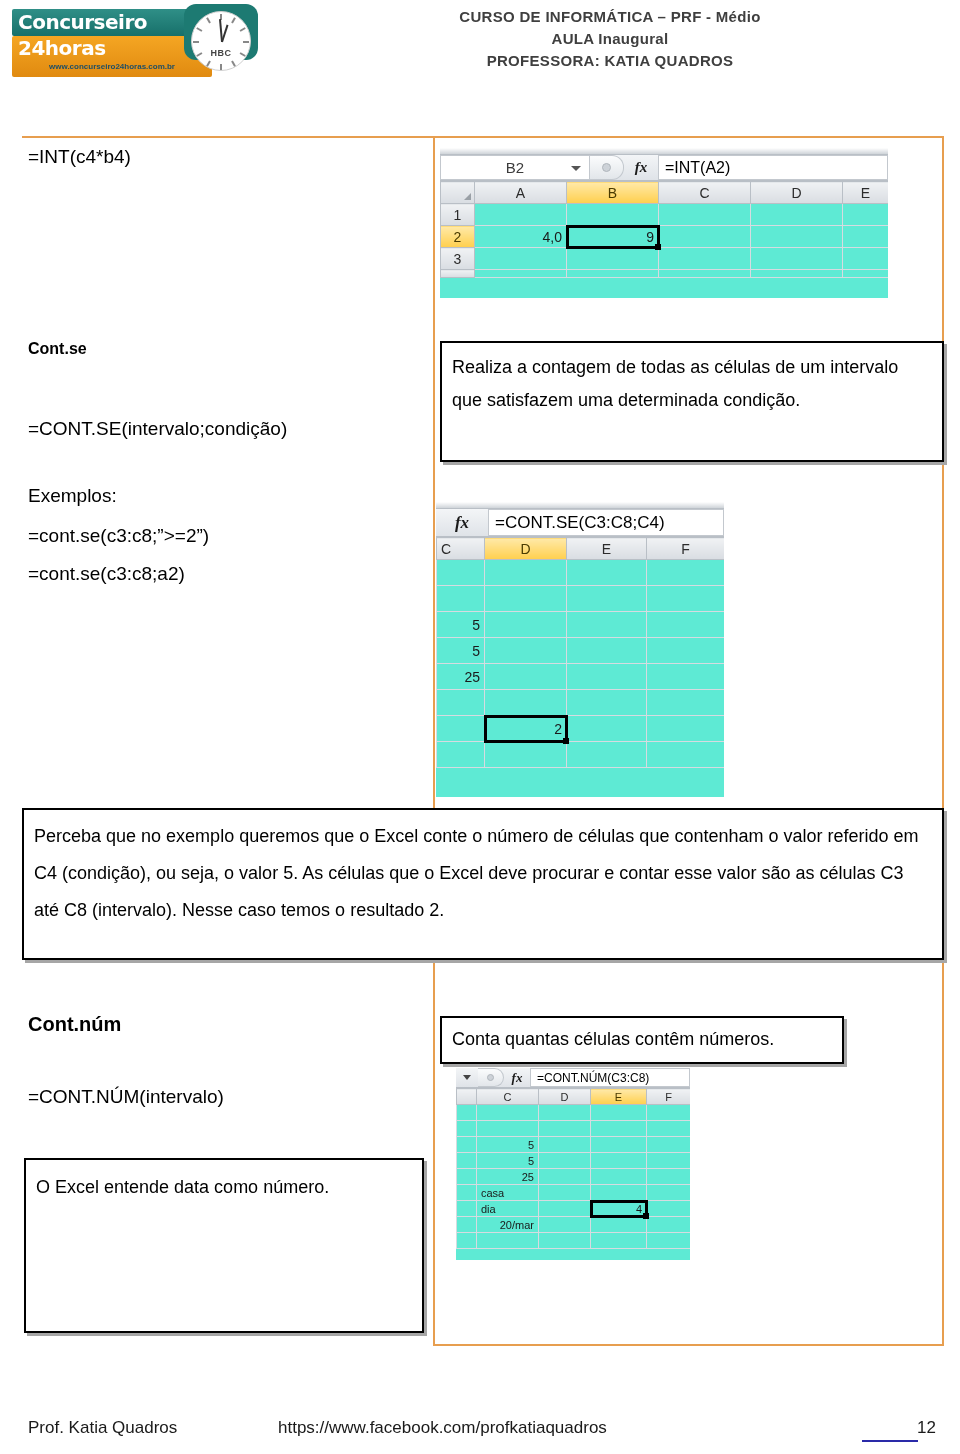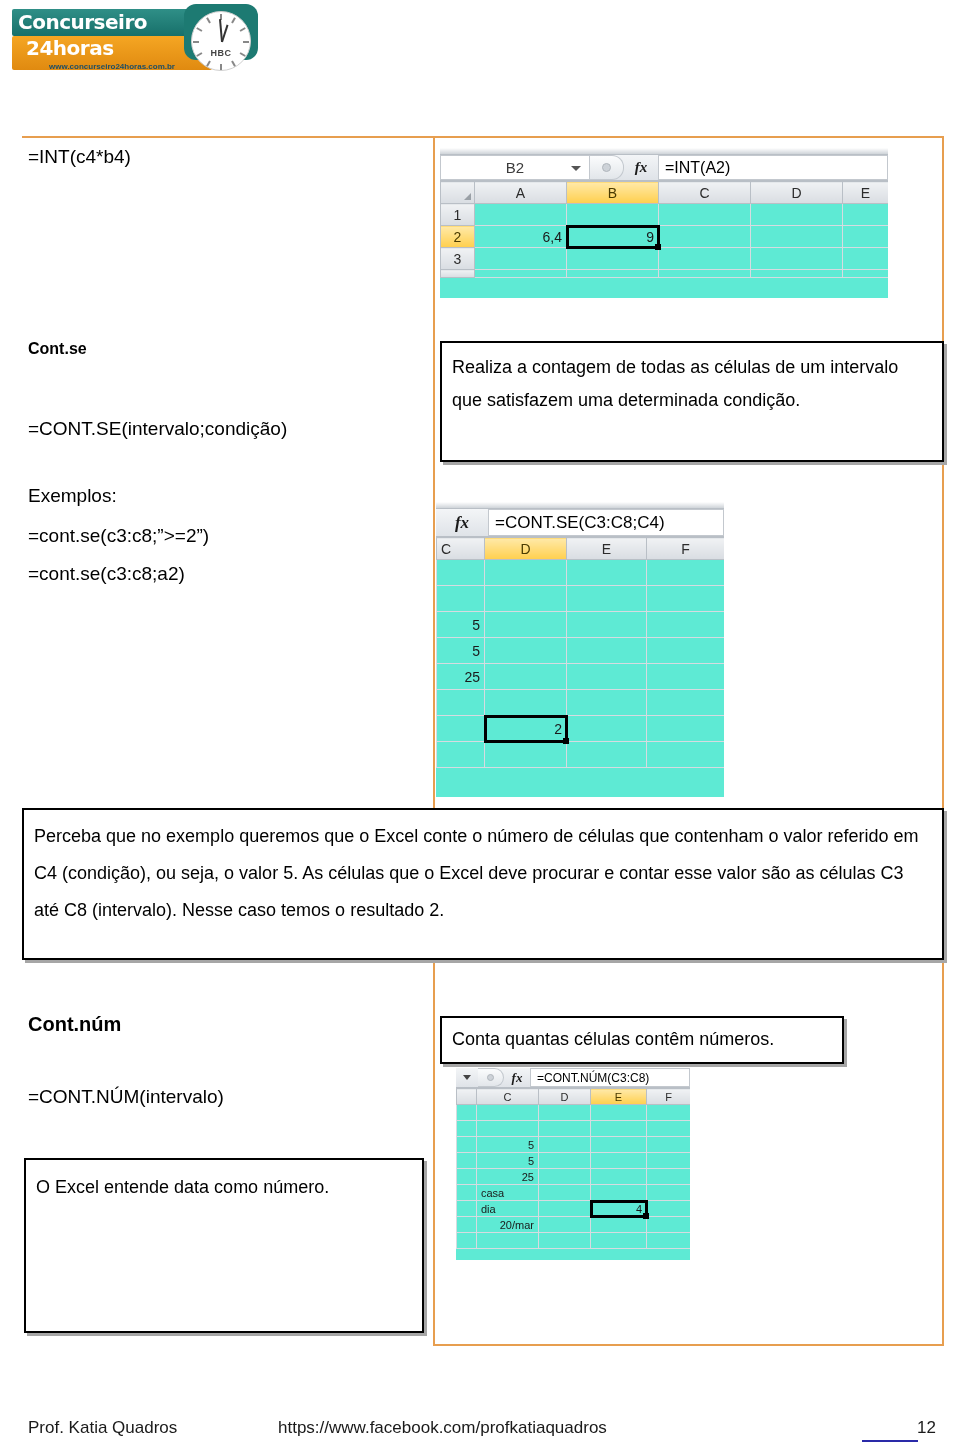--- a/index.html
+++ b/index.html
@@ -90,24 +90,23 @@
     font-family: "DejaVu Sans", sans-serif;
     font-weight: bold;
     font-size: 20px;
     line-height: 27px;
     padding-left: 6px;
     letter-spacing: -0.5px;
   }
   .logo-band2 {
     position: absolute;
     left: 4px; top: 32px;
-    width: 200px; height: 34px;
+    width: 200px; height: 41px;
     background: linear-gradient(180deg,#f5a623 0%, #e08a10 100%);
     border-radius: 2px;
-    padding-left: 8px;
   }
   .logo-band2 span {
     display: block;
     color: #fff;
     font-family: "DejaVu Sans", sans-serif;
     font-weight: bold;
     font-size: 20px;
     line-height: 25px;
     padding-left: 6px;
     letter-spacing: -0.5px;
@@ -359,20 +358,25 @@
           <div class="tick" style="transform:rotate(270deg)"></div>
           <div class="tick" style="transform:rotate(300deg)"></div>
           <div class="tick" style="transform:rotate(330deg)"></div>
           <div class="hand-m"></div>
           <div class="hand-h"></div>
           <div class="hbc">HBC</div>
         </div>
       </div>
     </div>
 
+    <div class="header-title">
+      <div class="l1">CURSO DE INFORMÁTICA – PRF - Médio</div>
+      <div class="l2">AULA Inaugural</div>
+      <div class="l3">PROFESSORA: KATIA QUADROS</div>
+    </div>
   </div>
 
   <div class="table-top-rule"></div>
   <div class="col-divider" style="top:138px; height:1208px;"></div>
 
   <div style="position:absolute;left:433px;top:1344px;width:511px;height:2px;background:#e79e4f;"></div>
   <div style="position:absolute;left:942px;top:138px;width:2px;height:1208px;background:#e79e4f;"></div>
 
   <div class="txt" style="left:28px; top:146px;">=INT(c4*b4)</div>
 
@@ -414,21 +418,21 @@
       <tr>
         <td class="rowhdr">1</td>
         <td></td>
         <td></td>
         <td></td>
         <td></td>
         <td></td>
       </tr>
       <tr>
         <td class="rowhdr sel">2</td>
-        <td class="num">6,4</td>
+        <td class="num">4,0</td>
         <td class="active">9</td>
         <td></td>
         <td></td>
         <td></td>
       </tr>
       <tr>
         <td class="rowhdr">3</td>
         <td></td>
         <td></td>
         <td></td>

